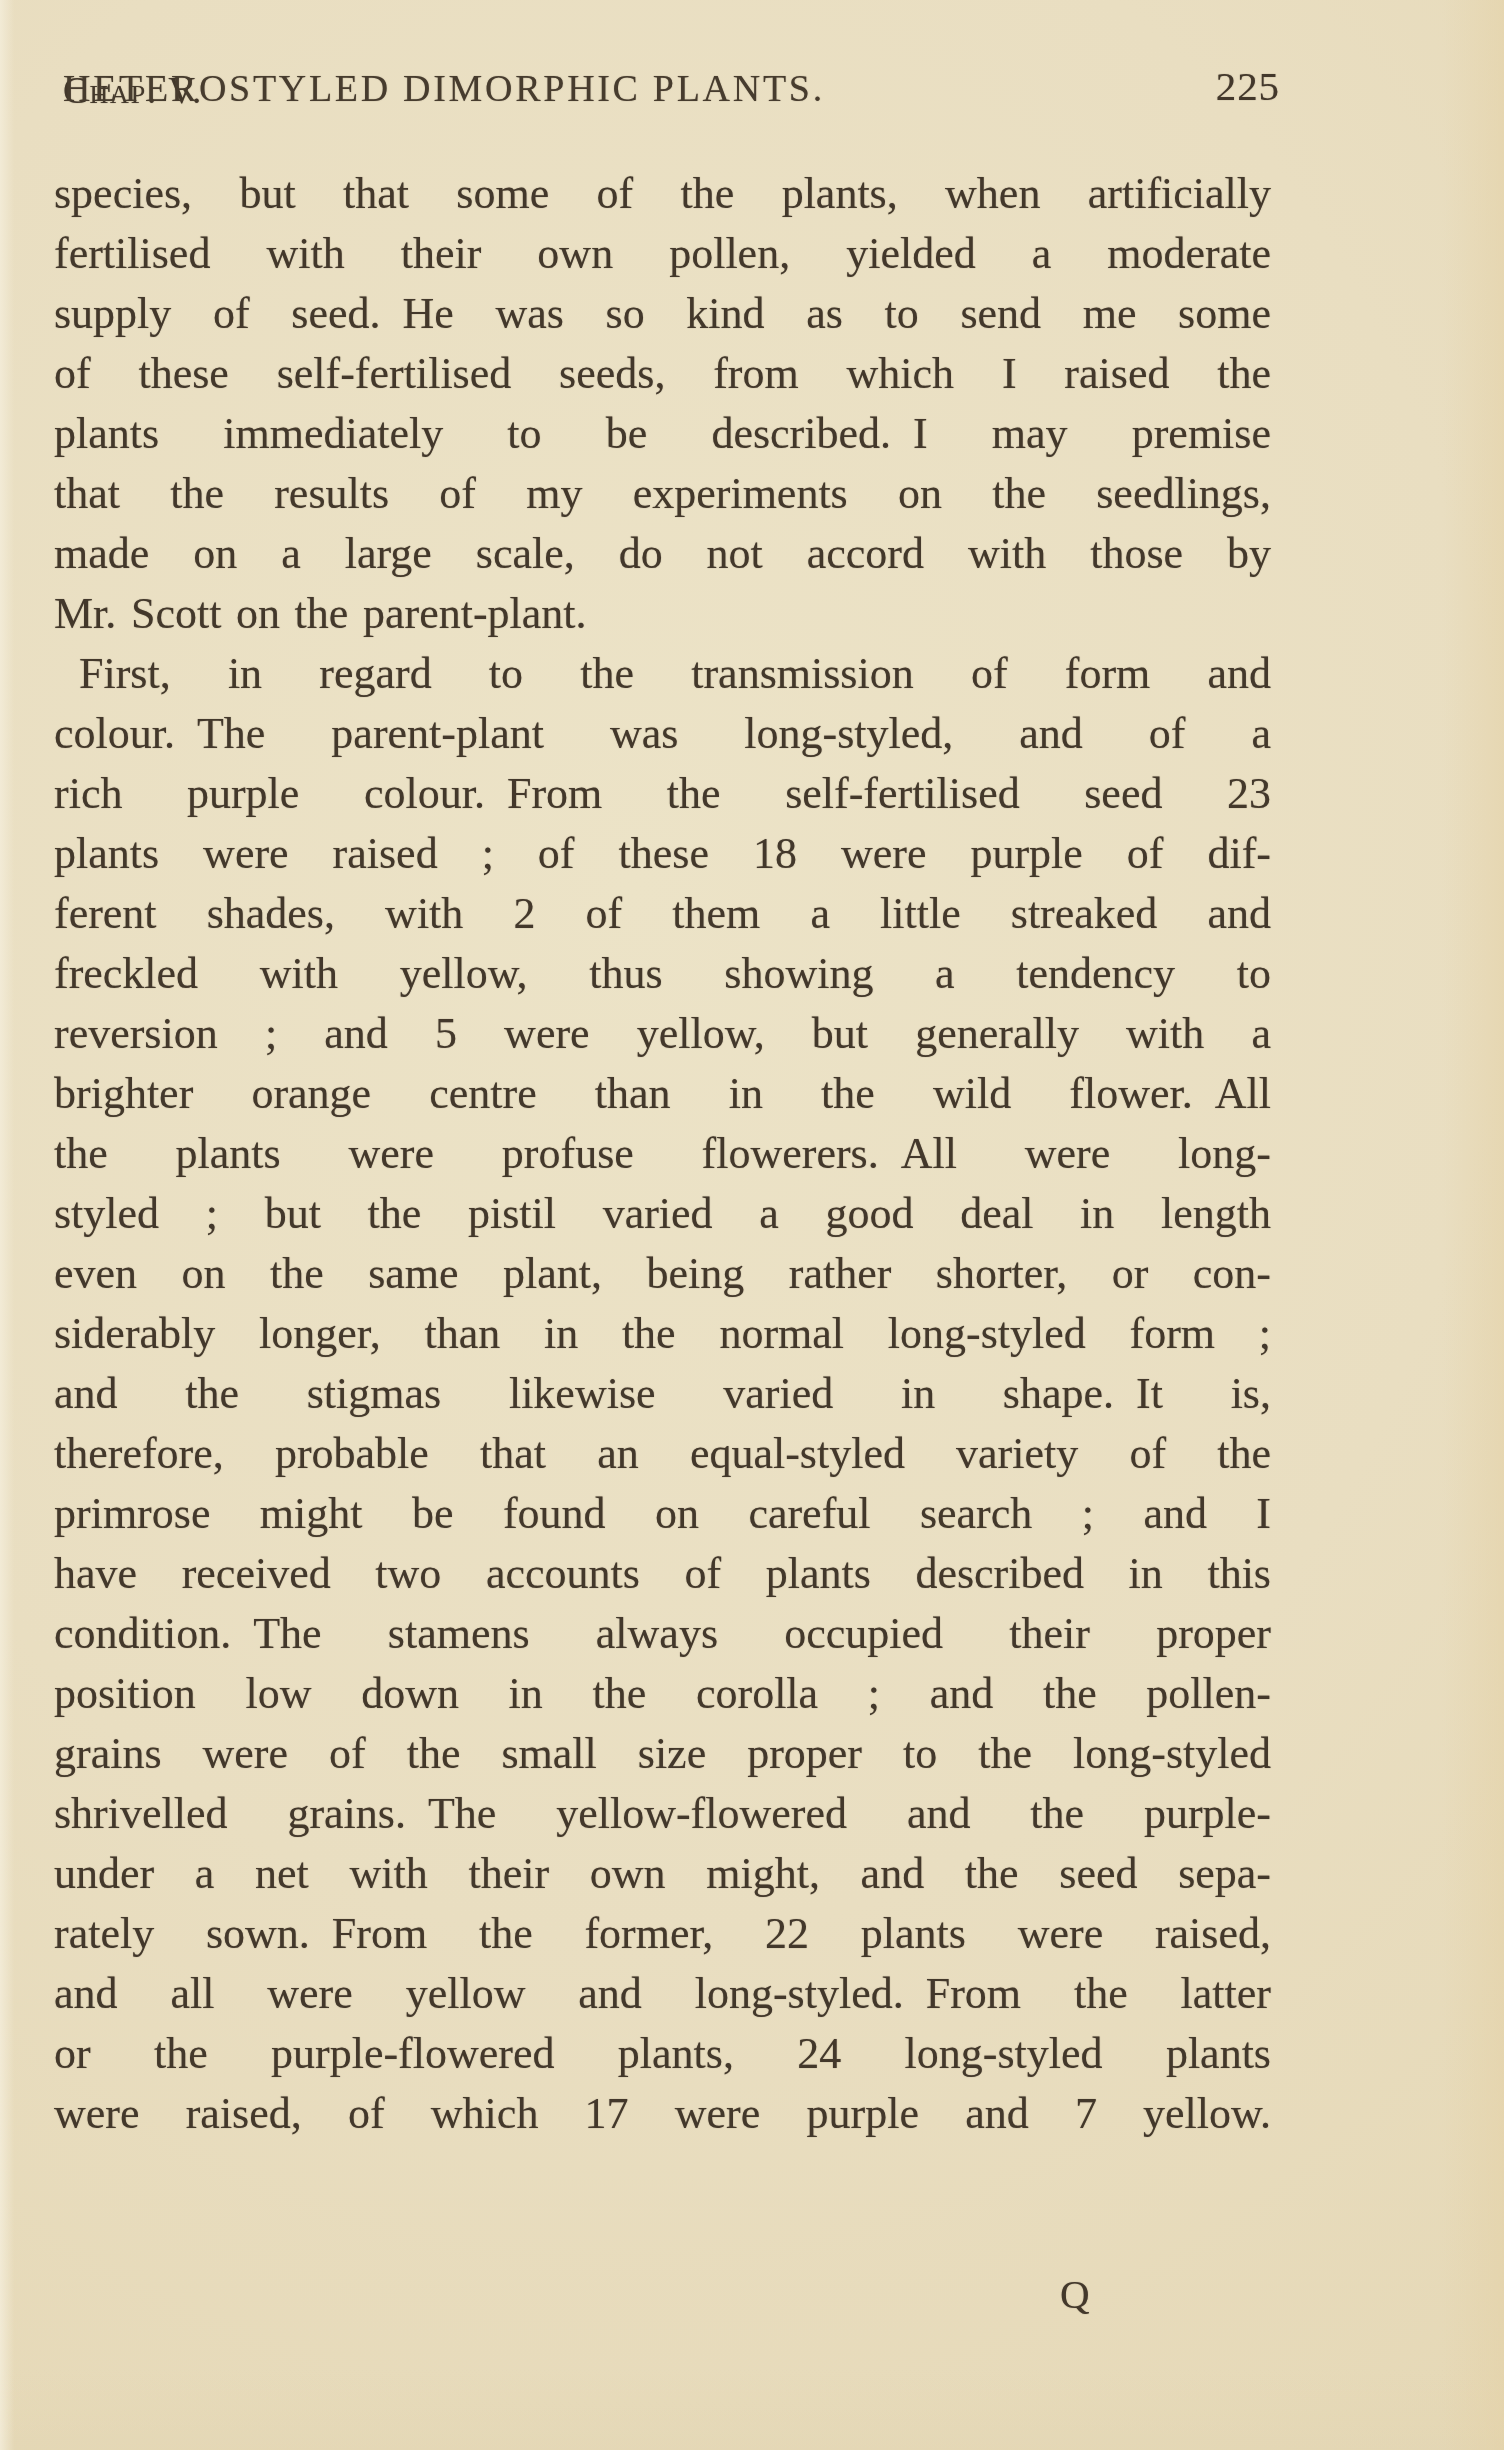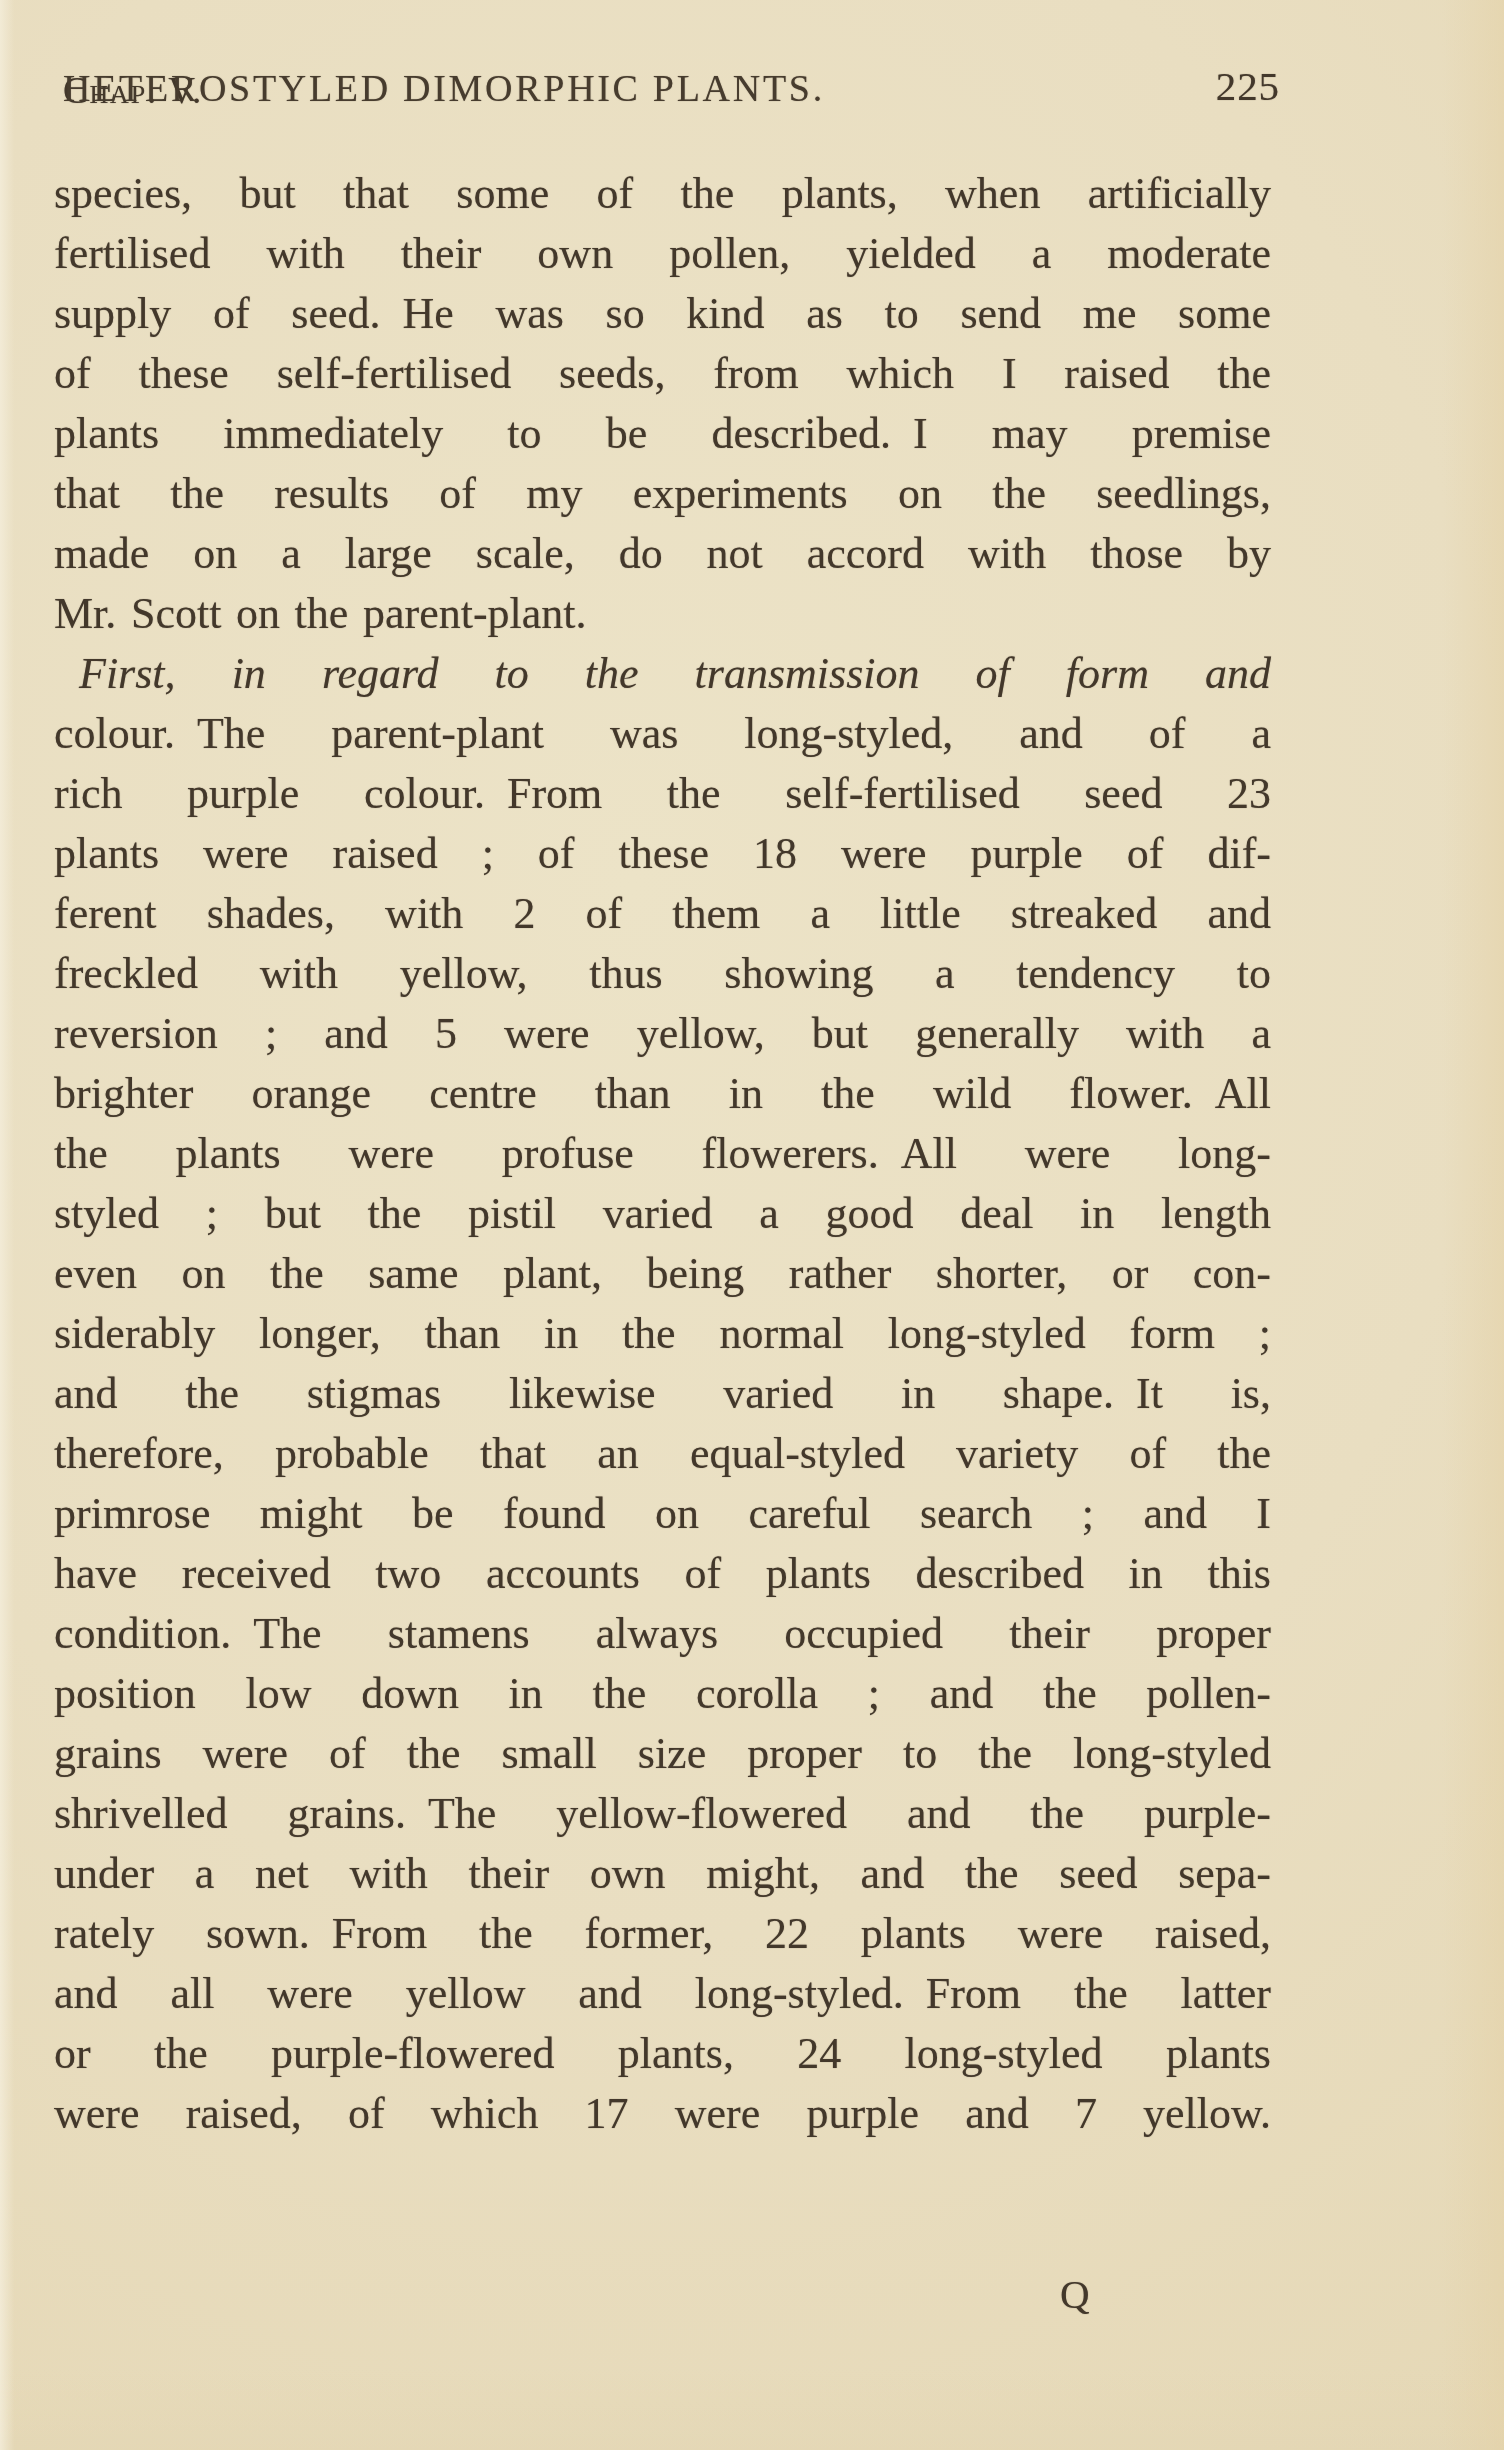--- a/index.html
+++ b/index.html
@@ -73,21 +73,20 @@
     text-align-last: justify;
     white-space: nowrap;
     white-space: normal;
   }
   .line.rag {
     text-align: right;
     text-align-last: left;
   }
   .line.ind {
     text-indent: 25px;
-    font-style: italic;
   }
   .sig {
     position: absolute;
     left: 1060px;
     top: 2258px;
     font-size: 41px;
     letter-spacing: 0;
   }
 </style>
 </head>

